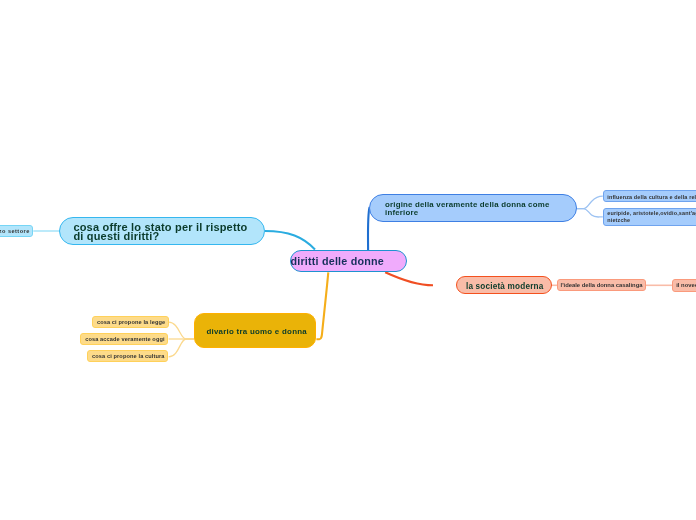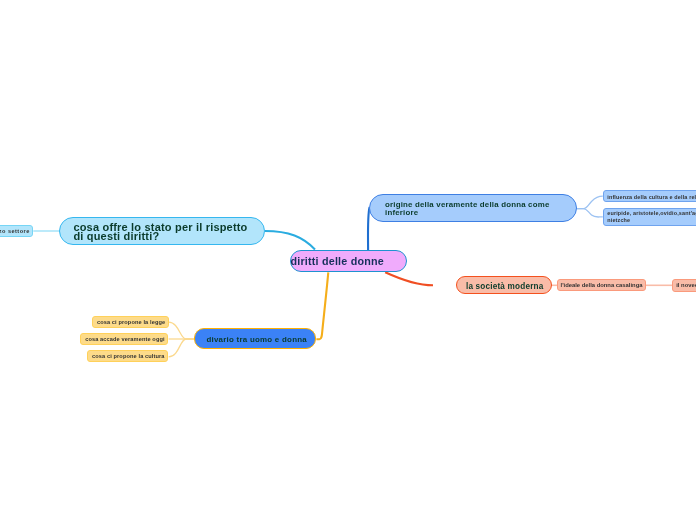--- a/index.html
+++ b/index.html
@@ -39,22 +39,22 @@
     border-color:#f4511e;background:#f9bca8;border-radius:9.5px;justify-content:center;margin-left:22px;}
   #n-b3 span{font-size:8.2px;font-weight:bold;color:#0a3b2b;letter-spacing:0.186px;position:relative;top:1.6px;left:0.8px;}
   #n-b3c1{left:557.1px;top:279.1px;width:88.8px;height:12.3px;border-width:1.1px;
     border-color:#fa9a7c;background:#f9bca8;border-radius:3px;justify-content:center;}
   #n-b3c1 span{font-size:5.85px;font-weight:bold;color:#333333;white-space:nowrap;}
   #n-b3c2{left:672.4px;top:279.3px;width:40px;height:12.3px;border-width:1.1px;
     border-color:#fa9a7c;background:#f9bca8;border-radius:3px;padding-left:2.85px;}
   #n-b3c2 span{font-size:5.85px;font-weight:bold;color:#333333;white-space:nowrap;}
 
   
-  #n-b4{left:194.1px;top:328px;width:122px;height:21px;border-width:1.5px;
-    border-color:#ffb000;background:#3b82f6;border-radius:10px;justify-content:center;}
+  #n-b4{left:194.1px;top:313px;width:122px;height:35px;border-width:1.5px;
+    border-color:#ffb000;background:#eab308;border-radius:10px;justify-content:center;}
   #n-b4 span{font-size:7.92px;font-weight:bold;color:#0a3b2b;letter-spacing:0.254px;position:relative;top:1px;left:1.6px;}
   #n-b4c1{left:92.4px;top:316.3px;width:76.2px;height:11.4px;border-width:1.1px;
     border-color:#ffd15a;background:#fddb8a;border-radius:3px;justify-content:center;}
   #n-b4c2{left:80.4px;top:333.2px;width:87.9px;height:11.8px;border-width:1.1px;
     border-color:#ffd15a;background:#fddb8a;border-radius:3px;justify-content:center;}
   #n-b4c3{left:87.25px;top:350.3px;width:80.9px;height:11.8px;border-width:1.1px;
     border-color:#ffd15a;background:#fddb8a;border-radius:3px;justify-content:center;}
   #n-b4c1 span,#n-b4c2 span,#n-b4c3 span{font-size:5.65px;font-weight:bold;color:#333333;white-space:nowrap;letter-spacing:0.105px;position:relative;left:0.6px;}
 </style>
 </head>

